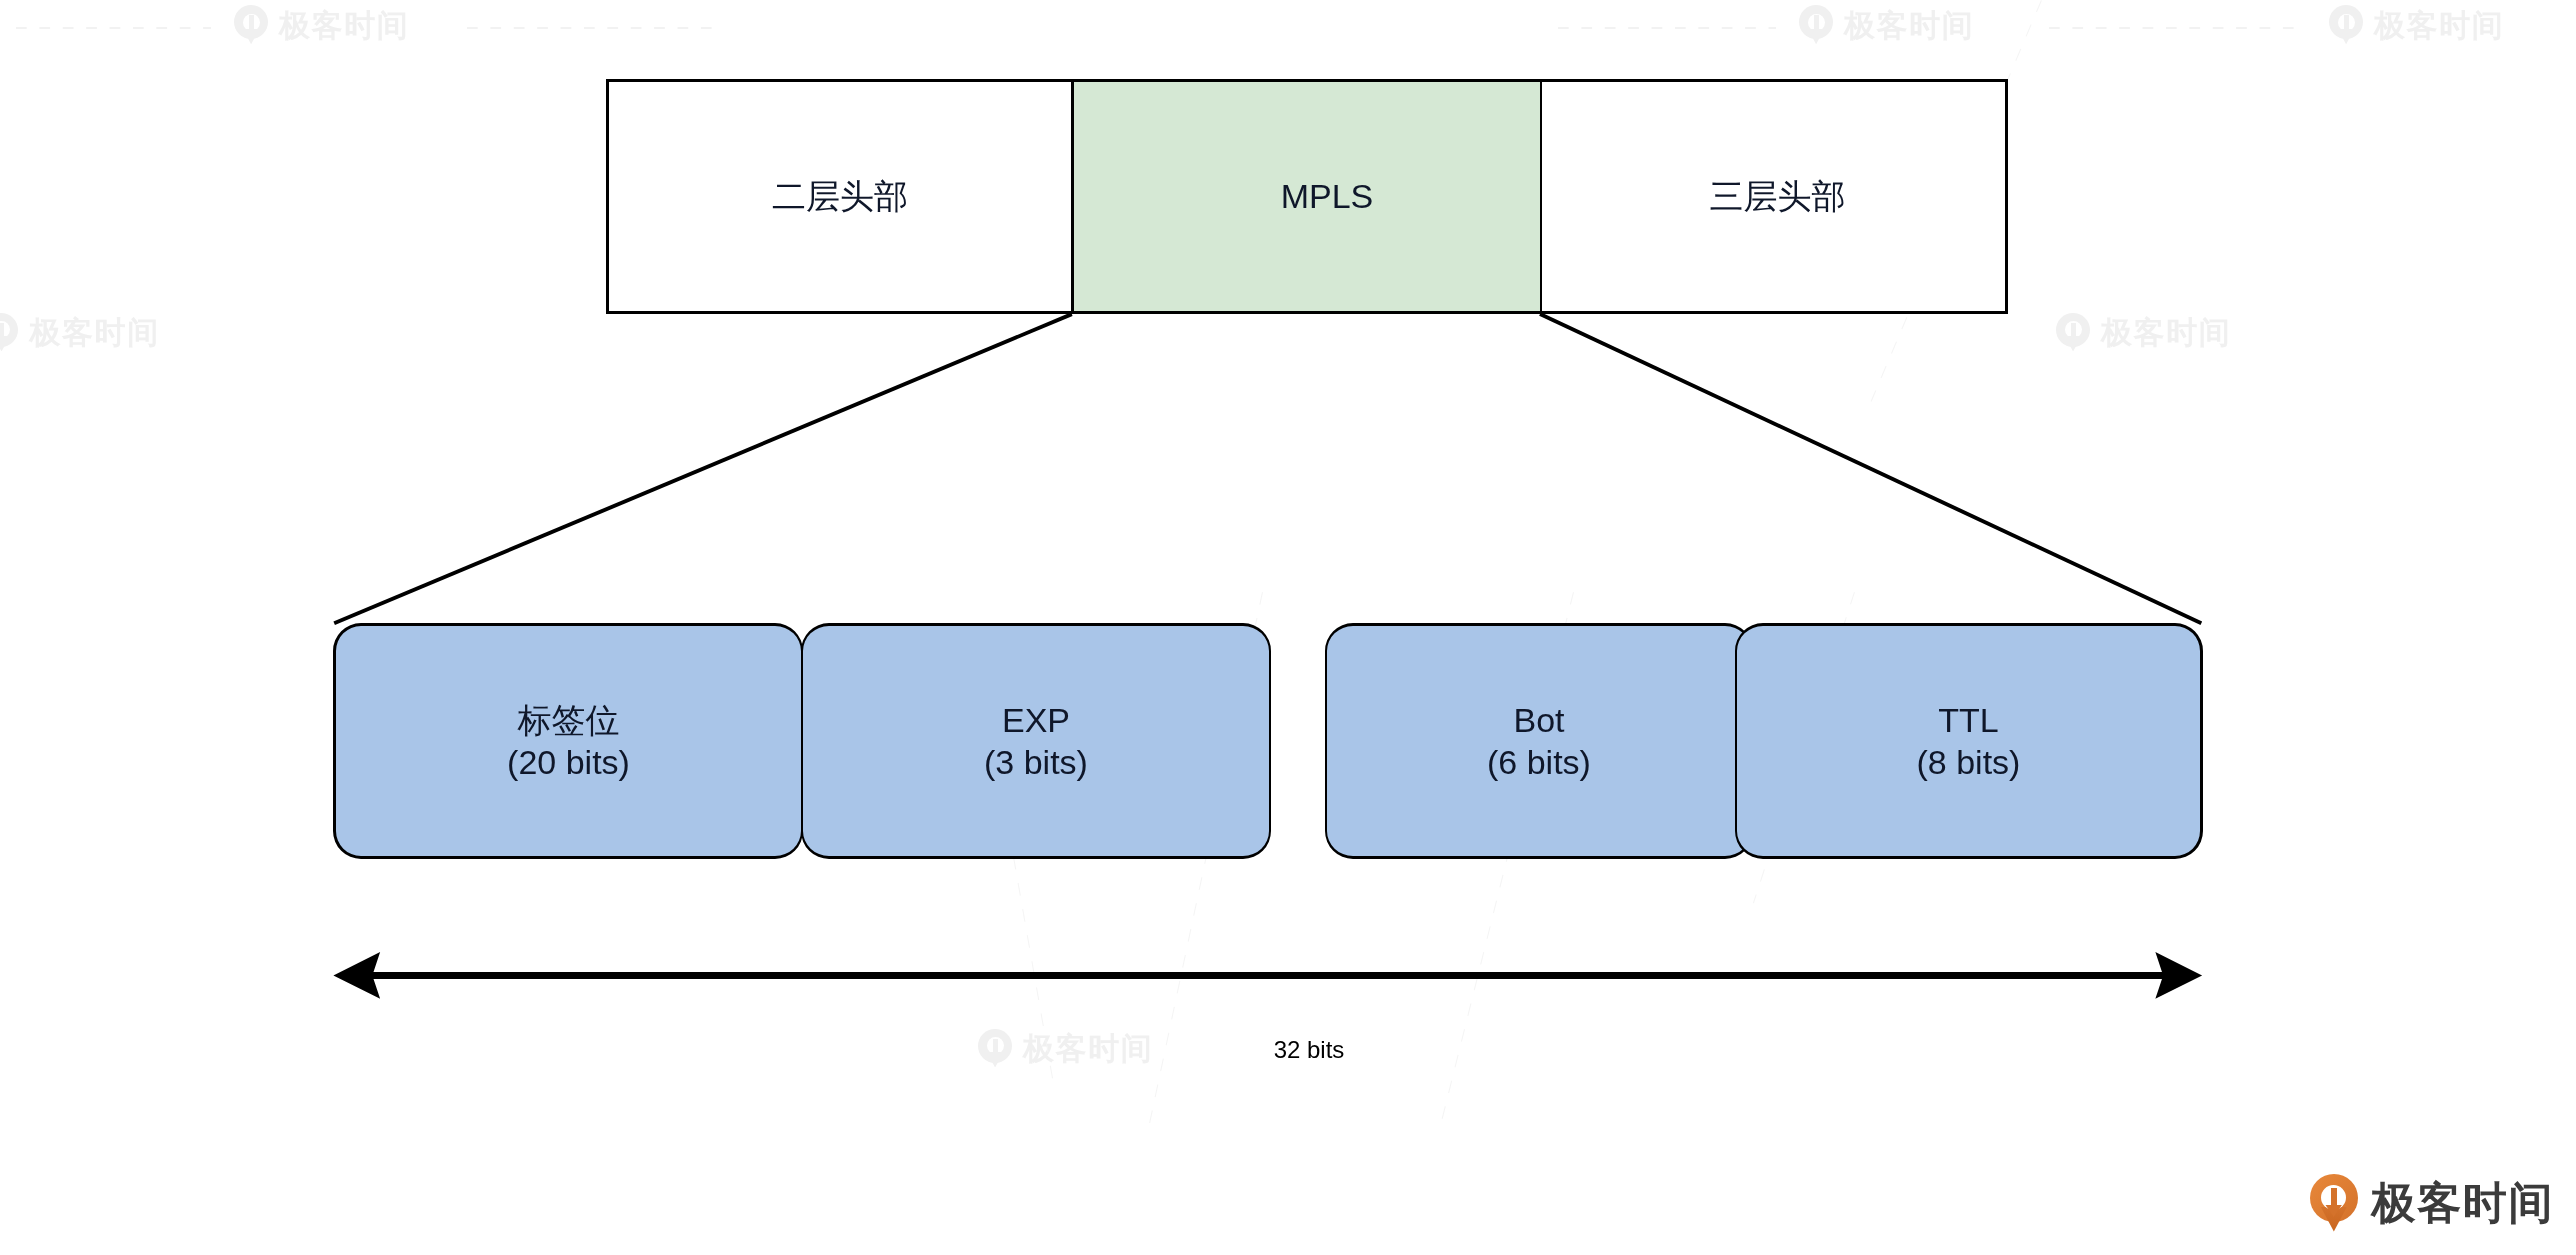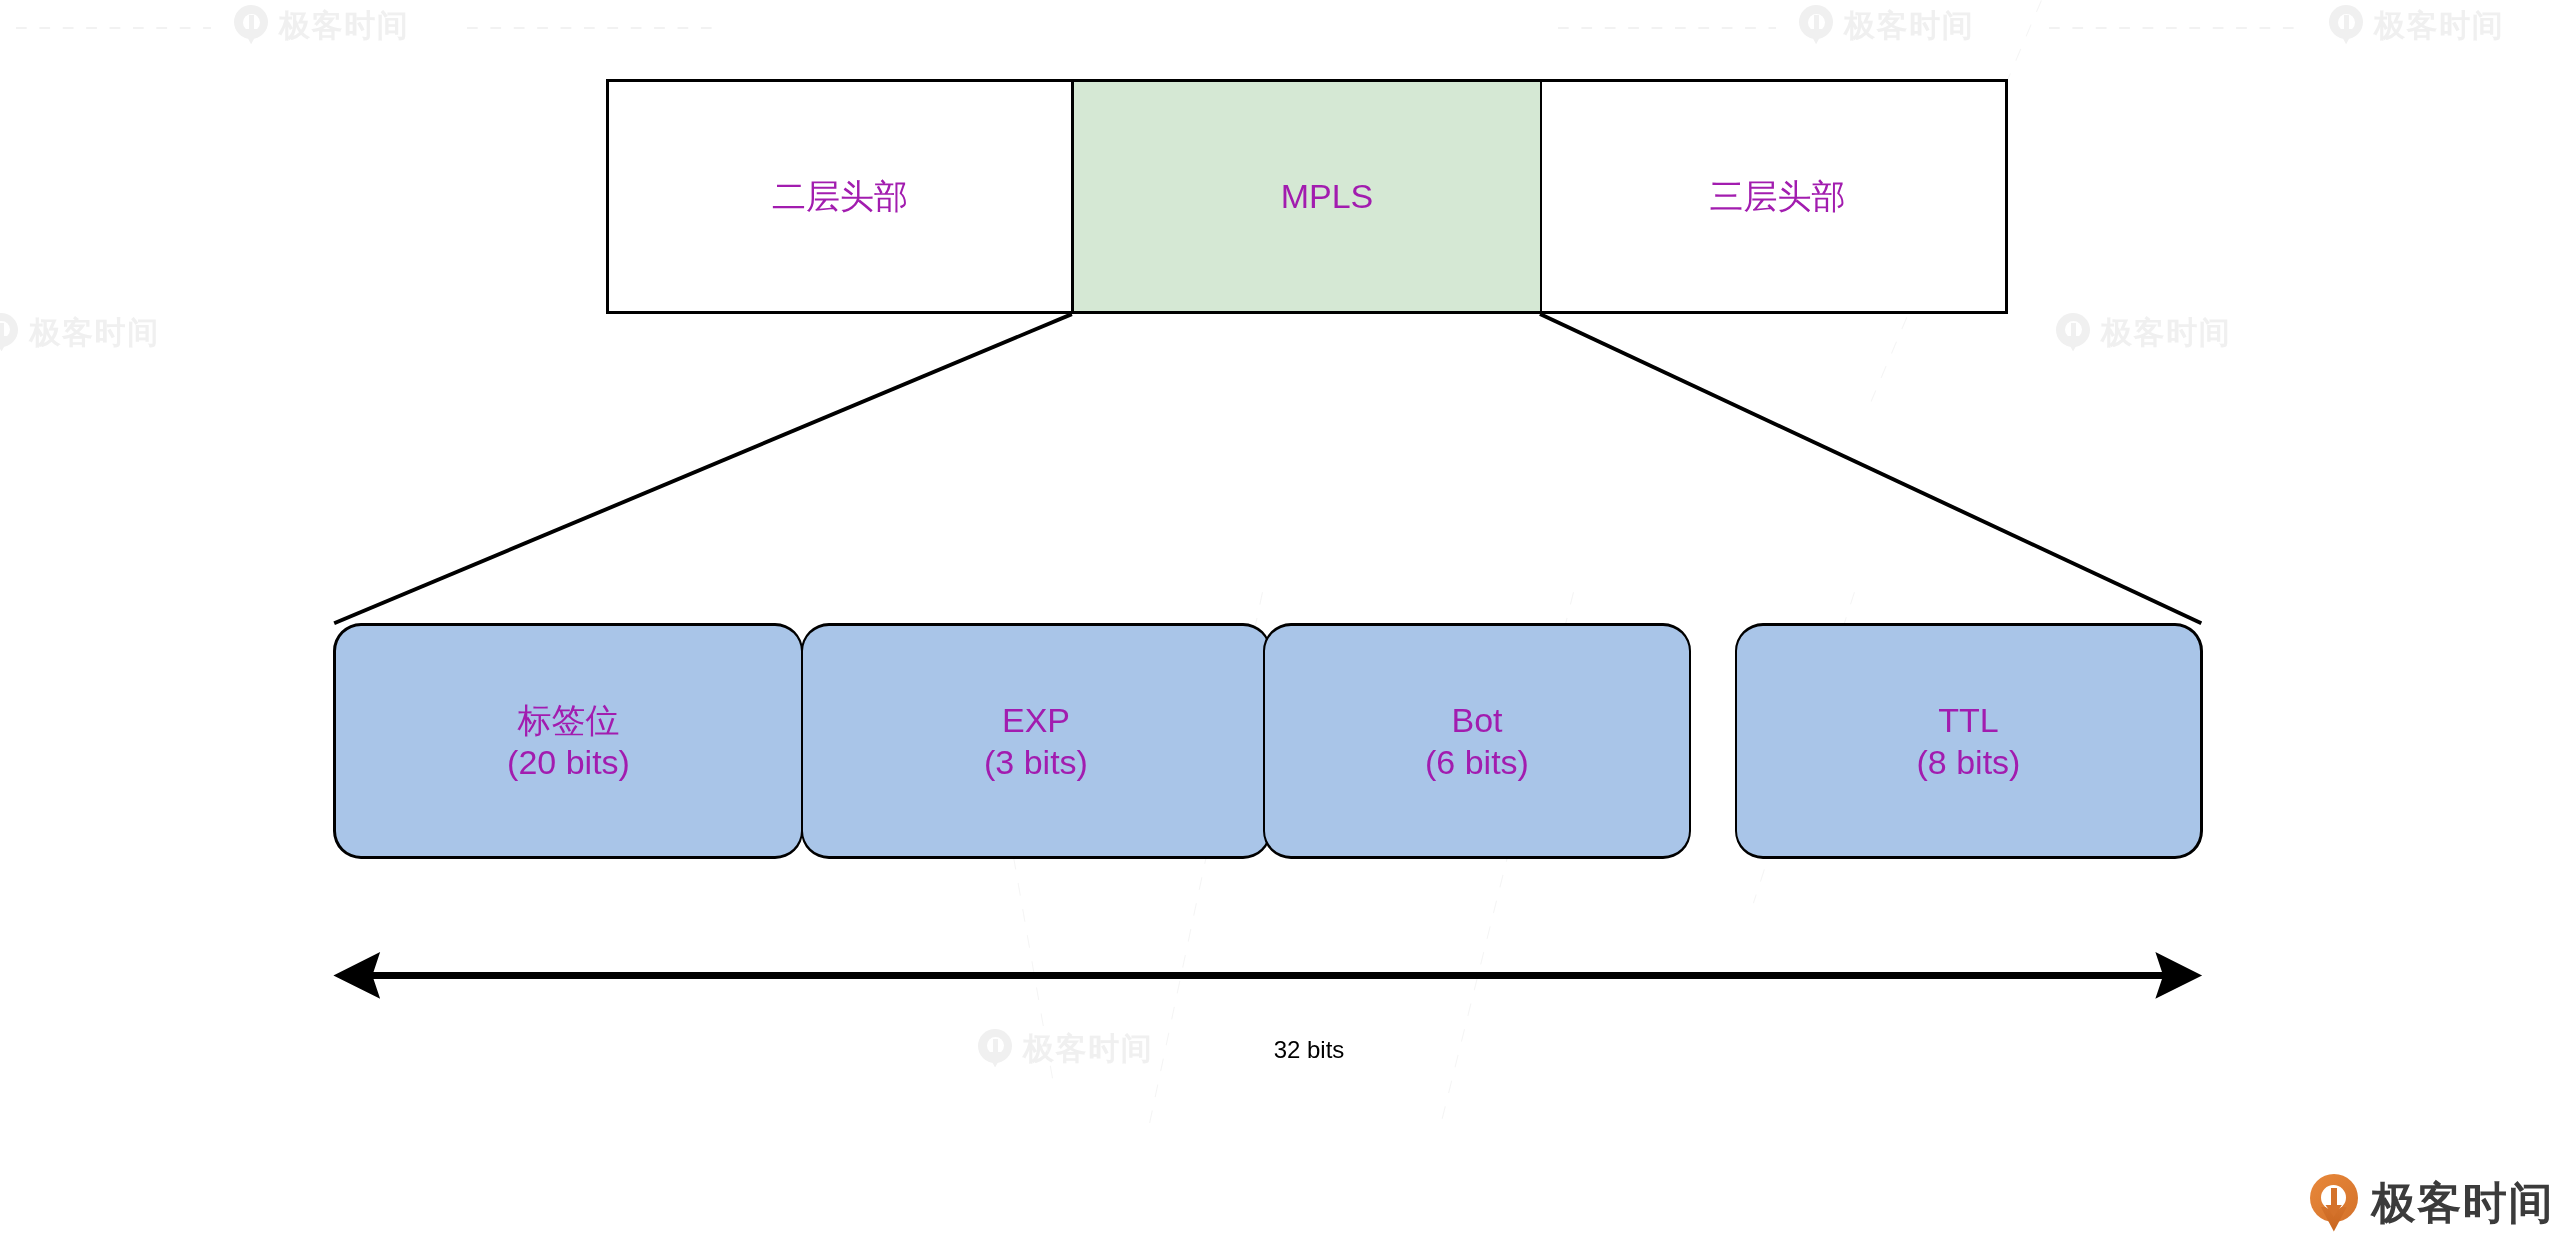--- a/index.html
+++ b/index.html
@@ -92,21 +92,21 @@
     z-index: 2;
   }
   .box {
     position: absolute;
     box-sizing: border-box;
     border: 3.9px solid #000000;
     display: flex;
     align-items: center;
     justify-content: center;
     text-align: center;
-    color: #a21caf;
+    color: #0f172a;
     line-height: 1.25;
     background: #ffffff;
   }
   .box.green  { background: #d5e8d4; padding-left: 40px; }
   .box.blue   { background: #a9c5e8; }
   .box .label { font-size: 34px; }
   .box .label .sub { display: block; }
 
   .top-row .box  { height: 235px; top: 79px; }
   .bot-row .box  { height: 236px; top: 623px; border-radius: 28px; }
@@ -287,21 +287,21 @@
           <span>标签位</span>
           <span class="sub">(20 bits)</span>
         </span>
       </div>
       <div class="box blue seam-l seam-r" style="left:801px; width:470px;">
         <span class="label">
           <span>EXP</span>
           <span class="sub">(3 bits)</span>
         </span>
       </div>
-      <div class="box blue seam-l seam-r" style="left:1263px; width:428px;">
+      <div class="box blue seam-l seam-r" style="left:1325px; width:428px;">
         <span class="label">
           <span>Bot</span>
           <span class="sub">(6 bits)</span>
         </span>
       </div>
       <div class="box blue seam-l" style="left:1735px; width:468px;">
         <span class="label">
           <span>TTL</span>
           <span class="sub">(8 bits)</span>
         </span>

